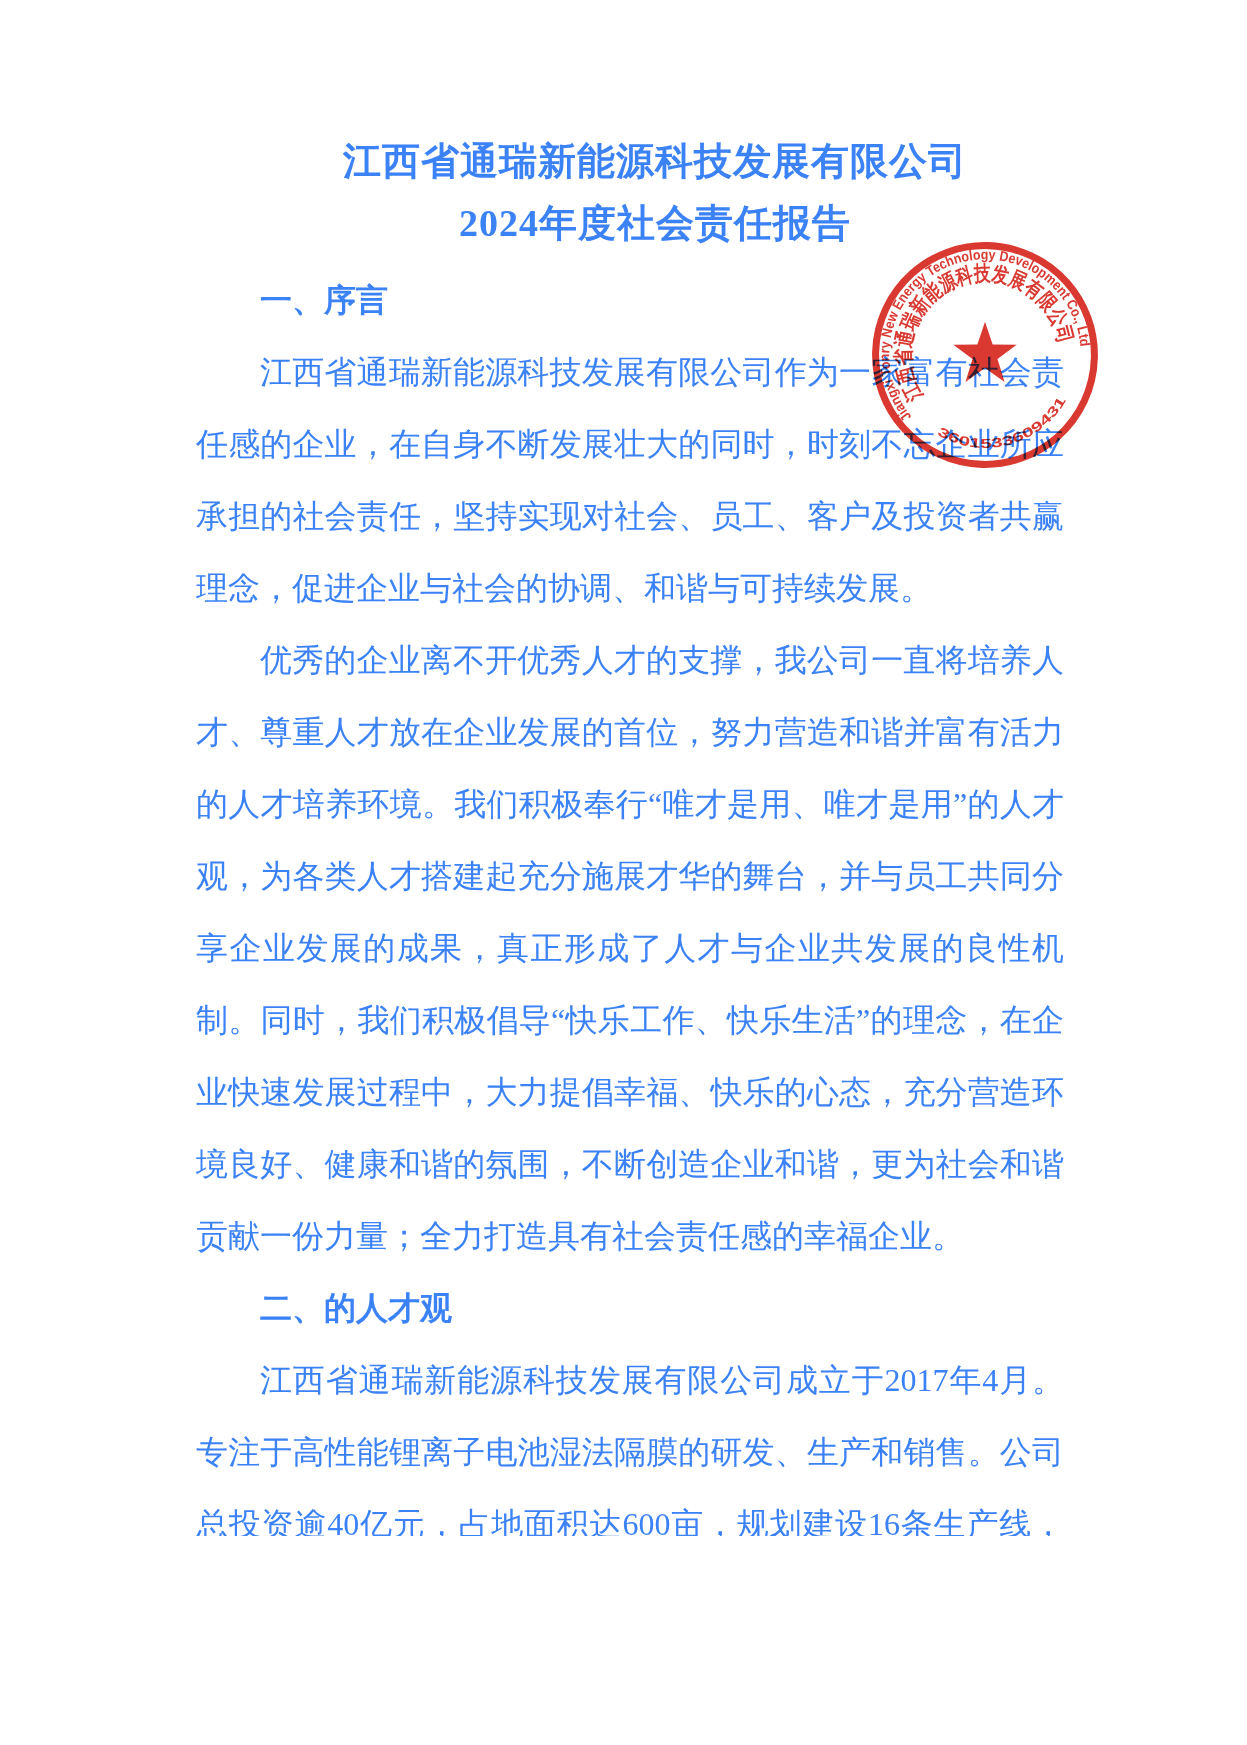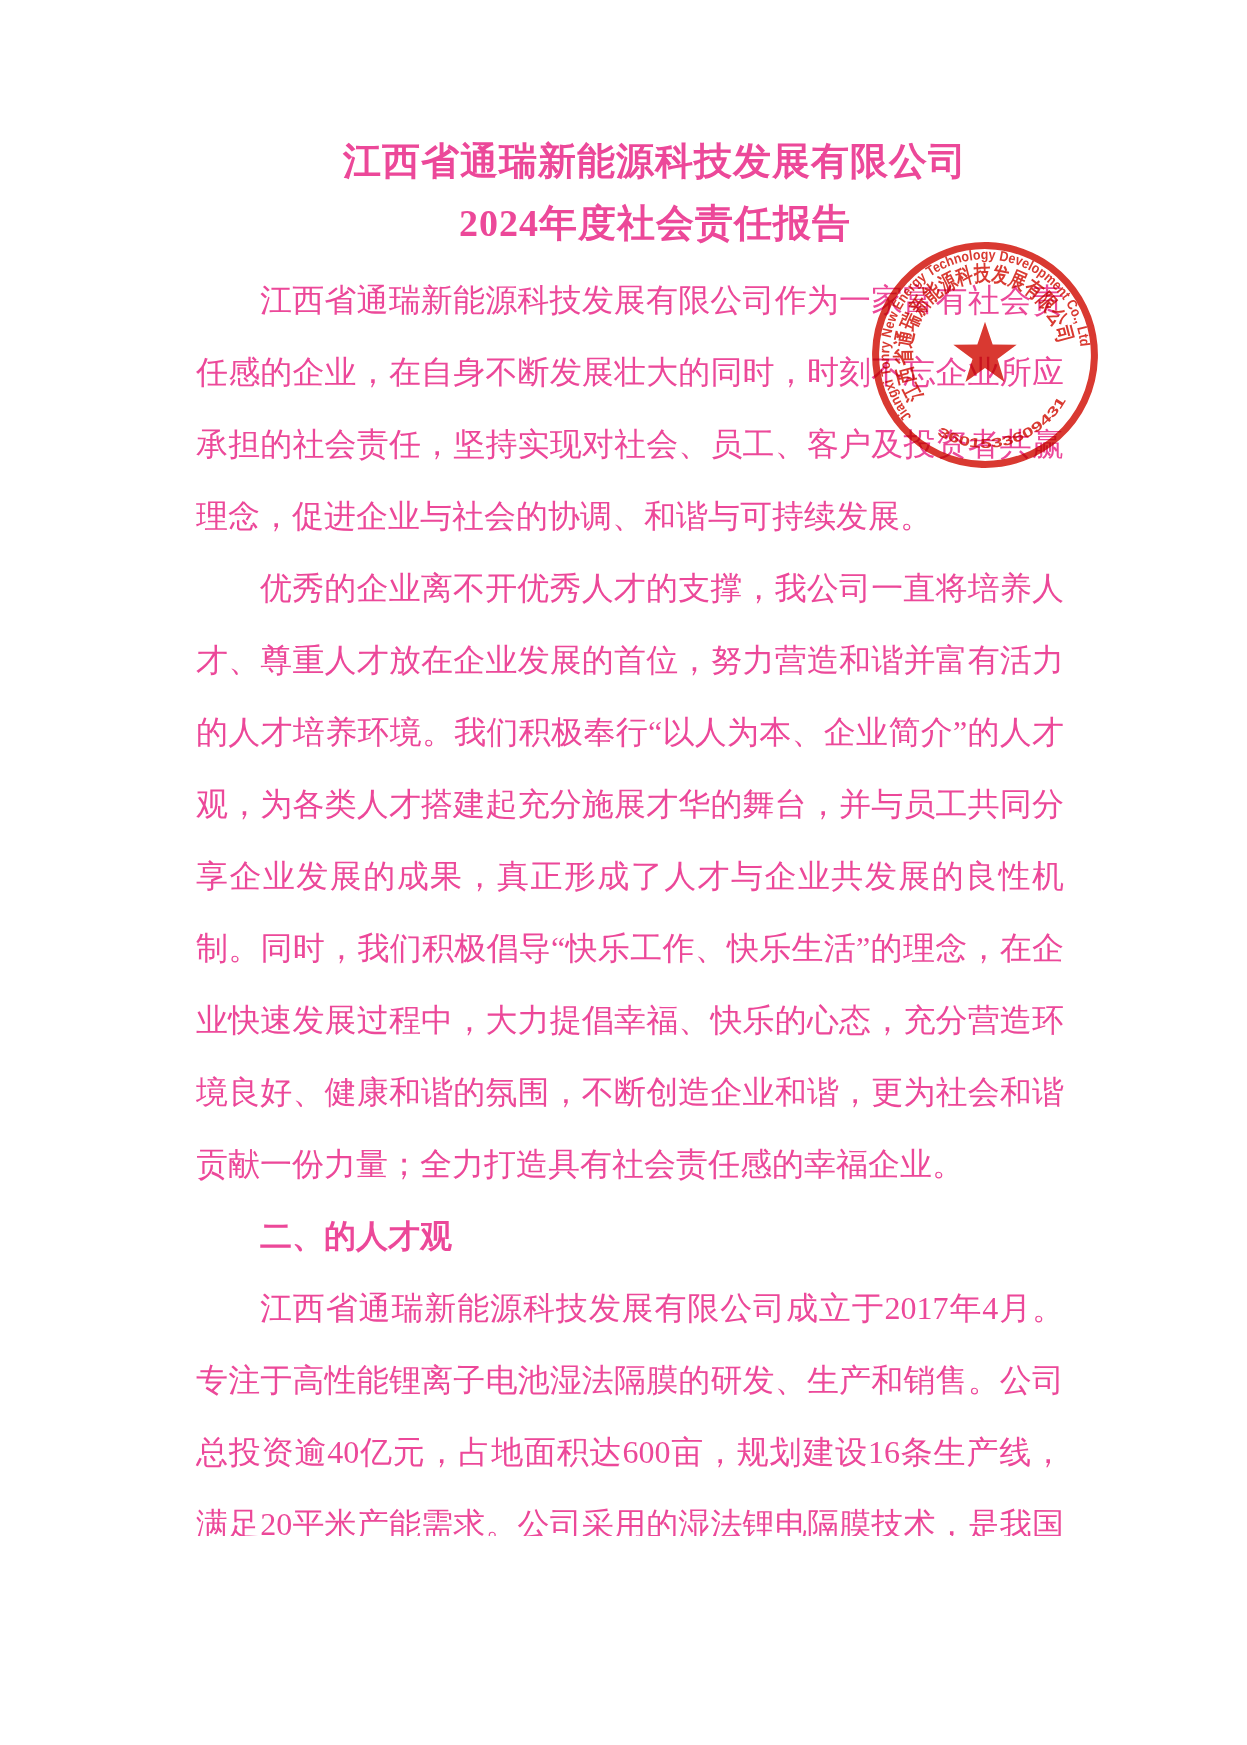--- a/index.html
+++ b/index.html
@@ -7,21 +7,21 @@
     padding: 0;
     background: #ffffff;
   }
   .page {
     position: relative;
     width: 1247px;
     height: 1536px;
     background: #ffffff;
     overflow: hidden;
     font-family: "Liberation Serif", "DejaVu Serif", serif;
-    color: #ec4899;
+    color: #3b82f6;
   }
   .doc {
     position: absolute;
     left: 196px;
     top: 0;
     width: 868px;
     padding-top: 130px;
   }
   .titles {
     text-align: center;
@@ -97,22 +97,23 @@
 
 <div class="page">
 
   <div class="doc">
     <div class="titles">
       <div class="title-main">江西省通瑞新能源科技发展有限公司</div>
       <div class="title-sub">2024年度社会责任报告</div>
     </div>
 
     <div class="content">
+      <h2>一、序言</h2>
       <p>江西省通瑞新能源科技发展有限公司作为一家富有社会责任感的企业，在自身不断发展壮大的同时，时刻不忘企业所应承担的社会责任，坚持实现对社会、员工、客户及投资者共赢理念，促进企业与社会的协调、和谐与可持续发展。</p>
-      <p>优秀的企业离不开优秀人才的支撑，我公司一直将培养人才、尊重人才放在企业发展的首位，努力营造和谐并富有活力的人才培养环境。我们积极奉行“以人为本、企业简介”的人才观，为各类人才搭建起充分施展才华的舞台，并与员工共同分享企业发展的成果，真正形成了人才与企业共发展的良性机制。同时，我们积极倡导“快乐工作、快乐生活”的理念，在企业快速发展过程中，大力提倡幸福、快乐的心态，充分营造环境良好、健康和谐的氛围，不断创造企业和谐，更为社会和谐贡献一份力量；全力打造具有社会责任感的幸福企业。</p>
+      <p>优秀的企业离不开优秀人才的支撑，我公司一直将培养人才、尊重人才放在企业发展的首位，努力营造和谐并富有活力的人才培养环境。我们积极奉行“唯才是用、唯才是用”的人才观，为各类人才搭建起充分施展才华的舞台，并与员工共同分享企业发展的成果，真正形成了人才与企业共发展的良性机制。同时，我们积极倡导“快乐工作、快乐生活”的理念，在企业快速发展过程中，大力提倡幸福、快乐的心态，充分营造环境良好、健康和谐的氛围，不断创造企业和谐，更为社会和谐贡献一份力量；全力打造具有社会责任感的幸福企业。</p>
       <h2>二、的人才观</h2>
       <p>江西省通瑞新能源科技发展有限公司成立于2017年4月。专注于高性能锂离子电池湿法隔膜的研发、生产和销售。公司总投资逾40亿元，占地面积达600亩，规划建设16条生产线，满足20平米产能需求。公司采用的湿法锂电隔膜技术，是我国成功突破的35项“卡脖子”核心技术之一。其生产的湿法基膜和功能性涂布隔膜，能</p>
     </div>
   </div>
 
   <div class="seal">
     <svg width="242" height="242" viewBox="0 0 240 240">
       <defs>
         <path id="engPath" d="M 30.7,152.5 A 95,95 0 1 1 209.3,152.5"></path>
         <path id="chnPath" d="M 48.5,139.2 A 74,74 0 1 1 191.5,139.2"></path>

